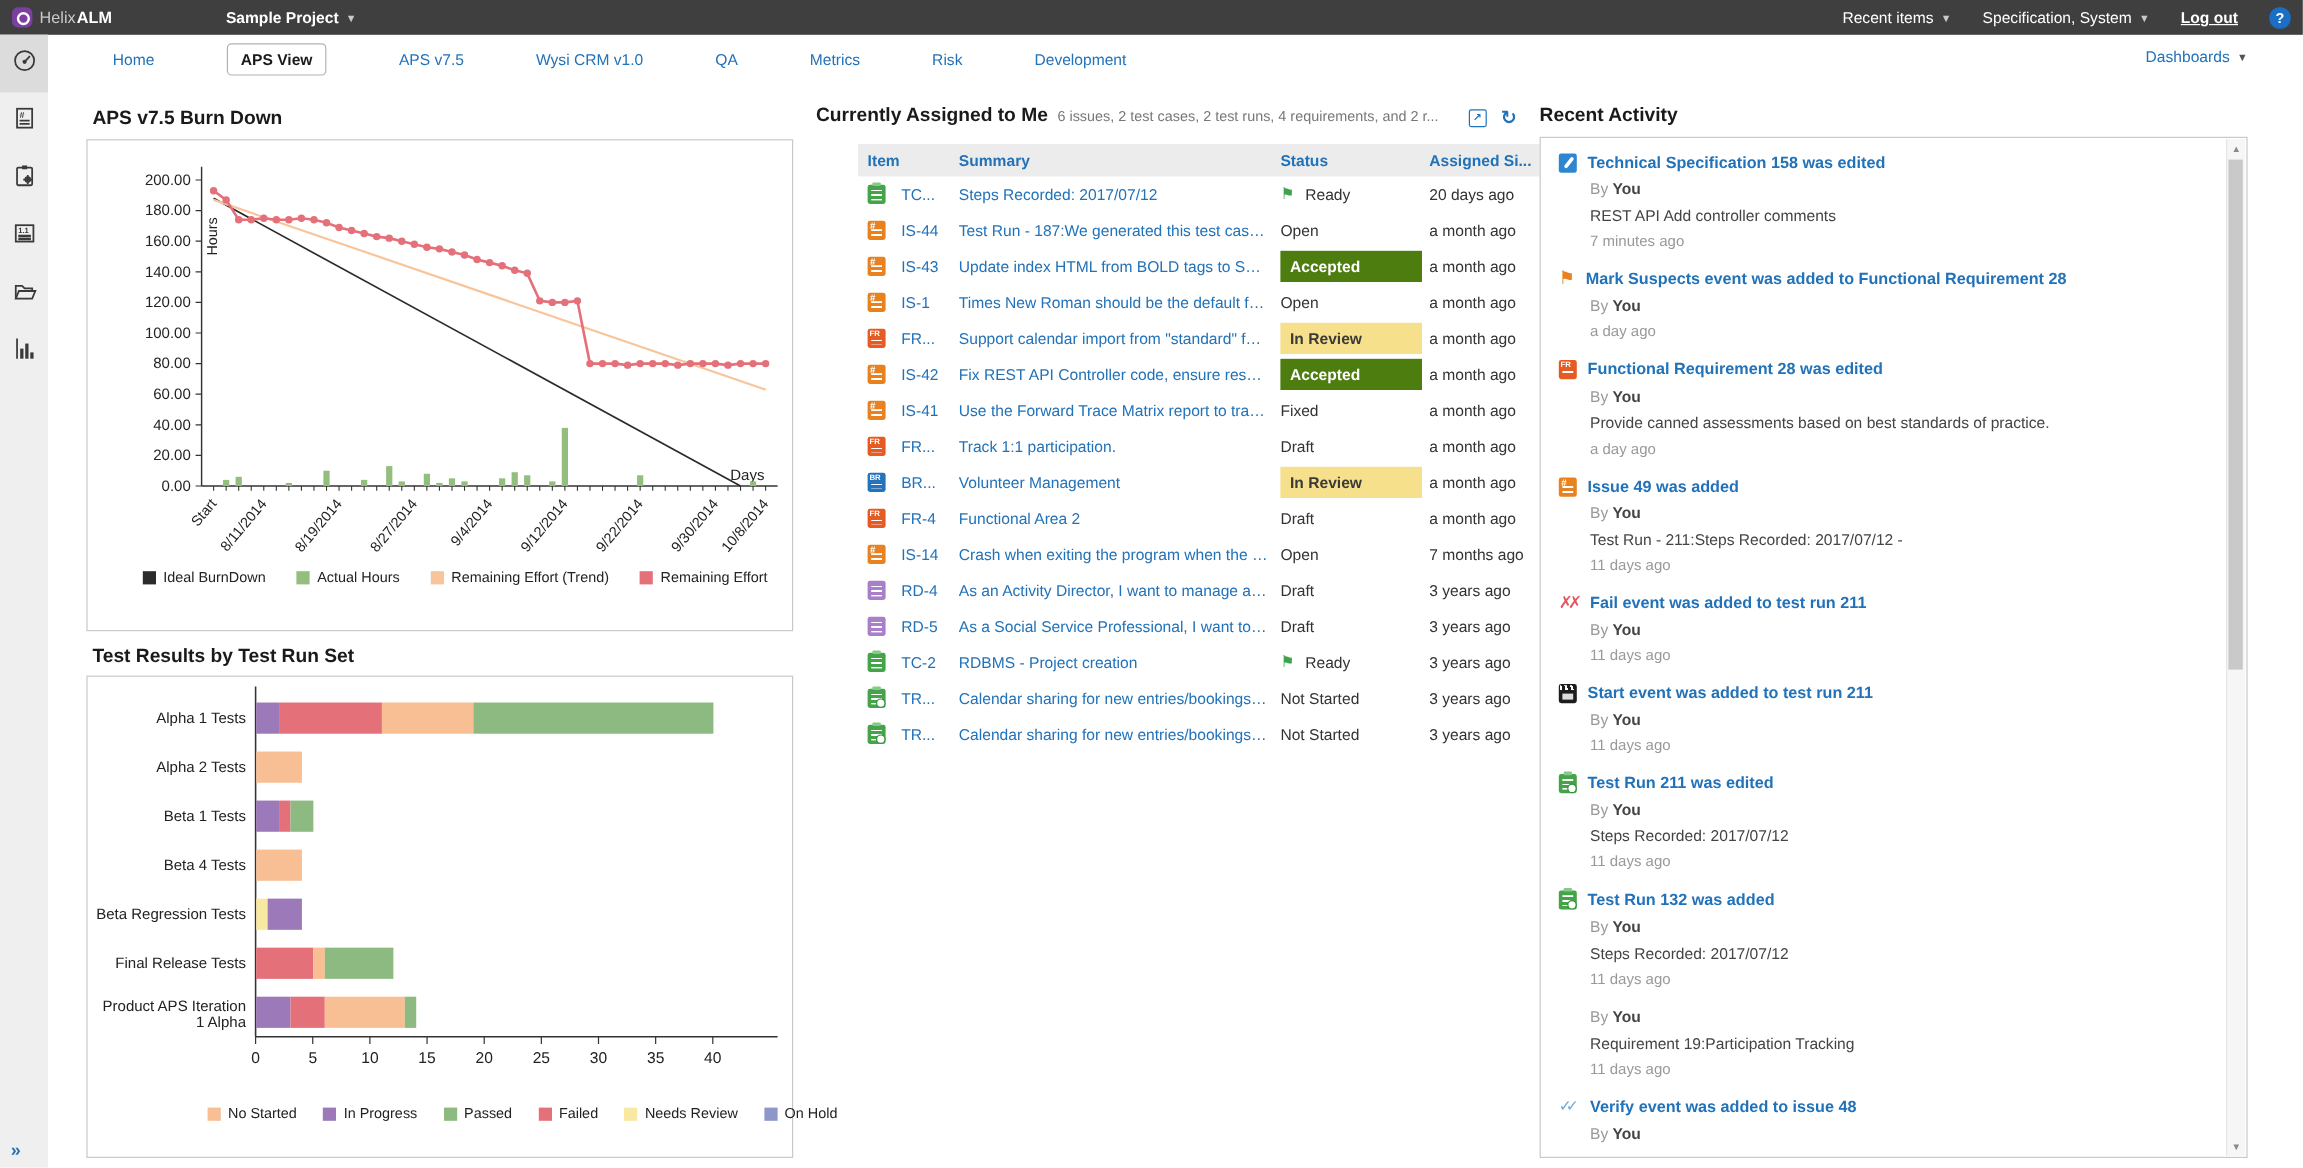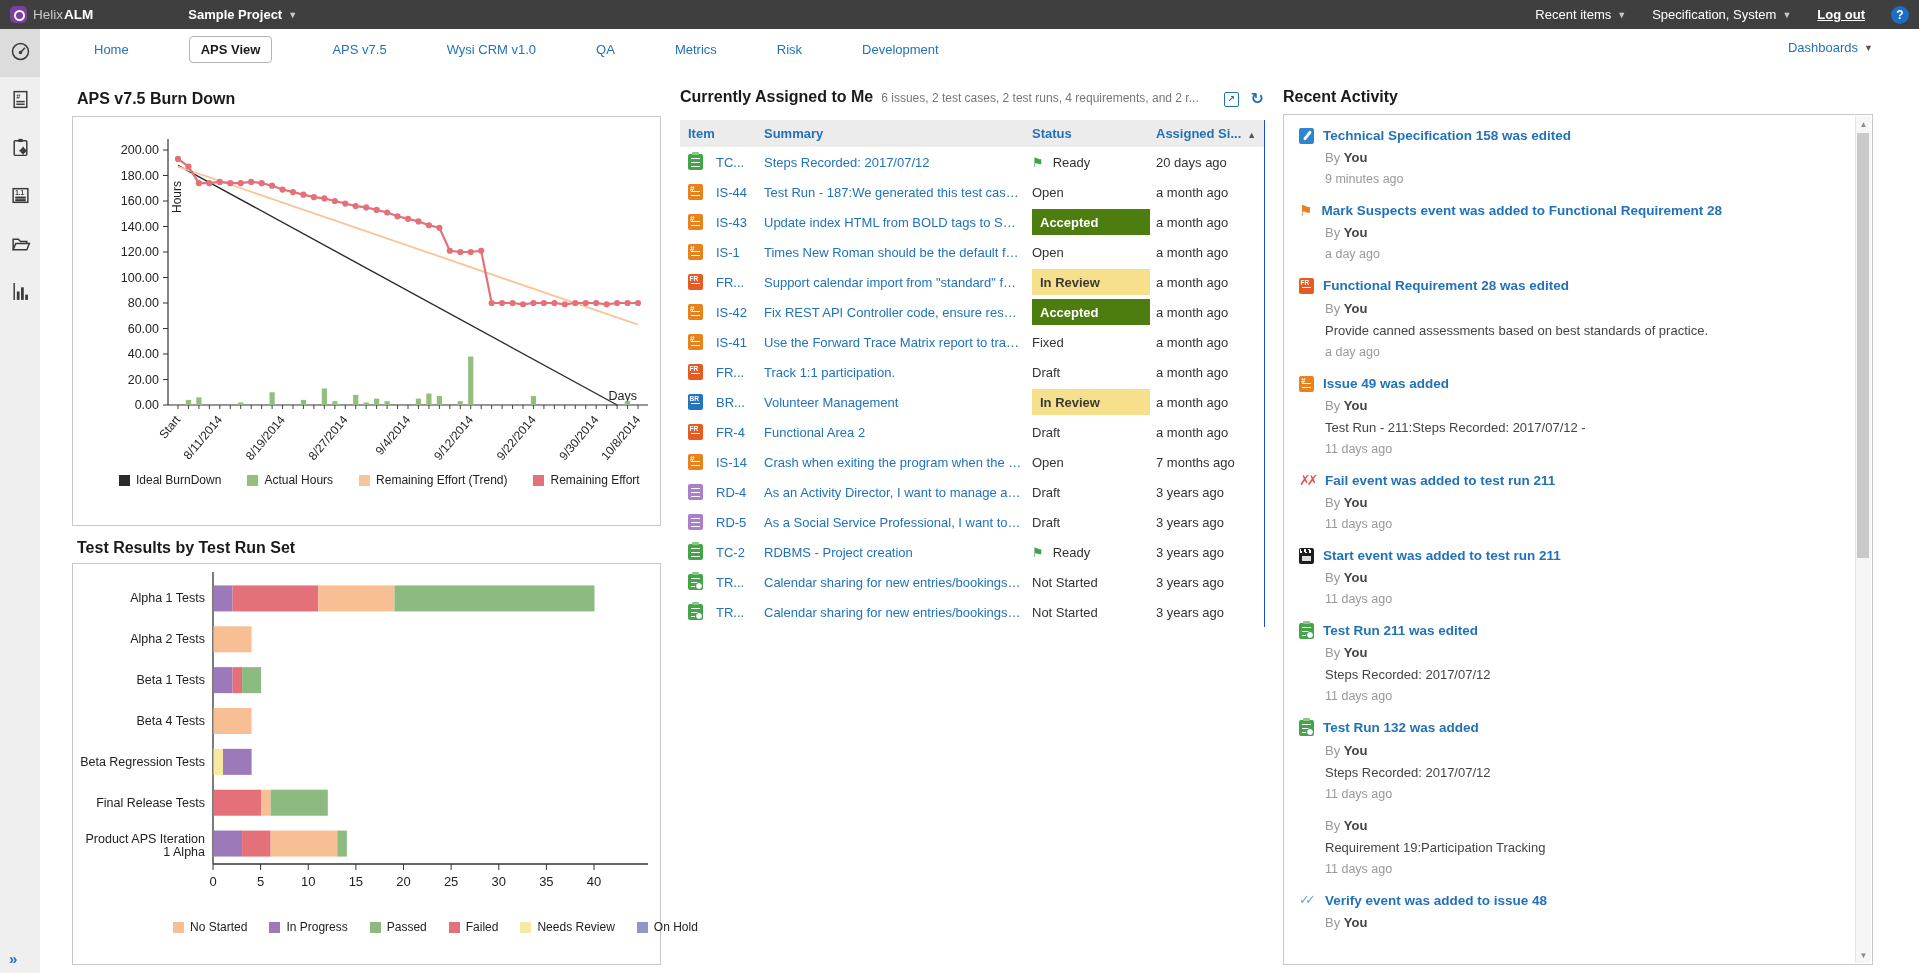--- a/index.html
+++ b/index.html
@@ -40,21 +40,21 @@
   .legend .sw{width:11px;height:11px;display:inline-block;margin-right:6px;flex:0 0 auto;}
   .legend .li{display:flex;align-items:center;white-space:nowrap;}
   #bd-legend{margin:2px 0 0 46px;gap:26px;}
   #tr-legend{margin:12px 0 0 100px;gap:22px;}
   
   #mid-head{position:absolute;left:680px;top:88px;width:584px;display:flex;align-items:baseline;}
   #mid-head .sub{font-size:12px;color:#777;margin-left:8px;white-space:nowrap;}
   .mid-icons{margin-left:auto;display:flex;align-items:center;gap:12px;}
   .exp-ic{width:13px;height:13px;border:1.6px solid #2272b9;border-radius:2px;color:#2272b9;font-size:9px;font-weight:bold;display:flex;align-items:center;justify-content:center;cursor:pointer;}
   .ref-ic{color:#2272b9;font-size:16px;font-weight:bold;cursor:pointer;line-height:1;}
-  #table{position:absolute;left:680px;top:120px;width:584px;border-right:1px solid #1d4ed8;}
+  #table{position:absolute;left:715px;top:120px;width:584px;border-right:1px solid #1d4ed8;}
   .thead{display:grid;grid-template-columns:76px 1fr 124px 108px;background:#ececec;height:27px;align-items:center;color:#2272b9;font-weight:bold;font-size:13px;padding-left:8px;cursor:pointer;}
   .thead .sortarr{font-size:9px;color:#555;margin-left:6px;}
   .trow{display:grid;grid-template-columns:28px 48px 1fr 124px 108px;height:30px;align-items:center;padding-left:8px;font-size:13px;cursor:pointer;}
   .trow a{color:#2272b9;text-decoration:none;white-space:nowrap;overflow:hidden;text-overflow:ellipsis;display:block;padding-right:10px;}
   .stat{color:#333;display:flex;align-items:center;height:100%;}
   .badge{width:118px;height:26px;display:flex;align-items:center;padding-left:8px;box-sizing:border-box;font-weight:bold;}
   .badge.accepted{background:#4d7c0f;color:#fff;}
   .badge.inreview{background:#f7e08c;color:#3a3a3a;}
   .sflag{color:#3ea34d;font-size:13px;margin-right:9px;}
   .asg{color:#333;}
@@ -620,21 +620,22 @@
 
 <div class="sec-title" id="ra-title">Recent Activity</div>
 <div class="panel" id="ra-panel">
   <div class="ra-inner" id="ra-list">
       <div class="act">
         <div class="t">
           <span class="ic wrench"></span>
           <span class="ttl">Technical Specification 158 was edited</span>
         </div>
         <div class="meta"><span class="by">By </span><b>You</b></div>
-        <div class="time">9 minutes ago</div>
+        <div class="desc">REST API Add controller comments</div>
+        <div class="time">7 minutes ago</div>
       </div>
       <div class="act">
         <div class="t">
           <span class="gflag">⚑</span>
           <span class="ttl">Mark Suspects event was added to Functional Requirement 28</span>
         </div>
         <div class="meta"><span class="by">By </span><b>You</b></div>
         <div class="time">a day ago</div>
       </div>
       <div class="act">

